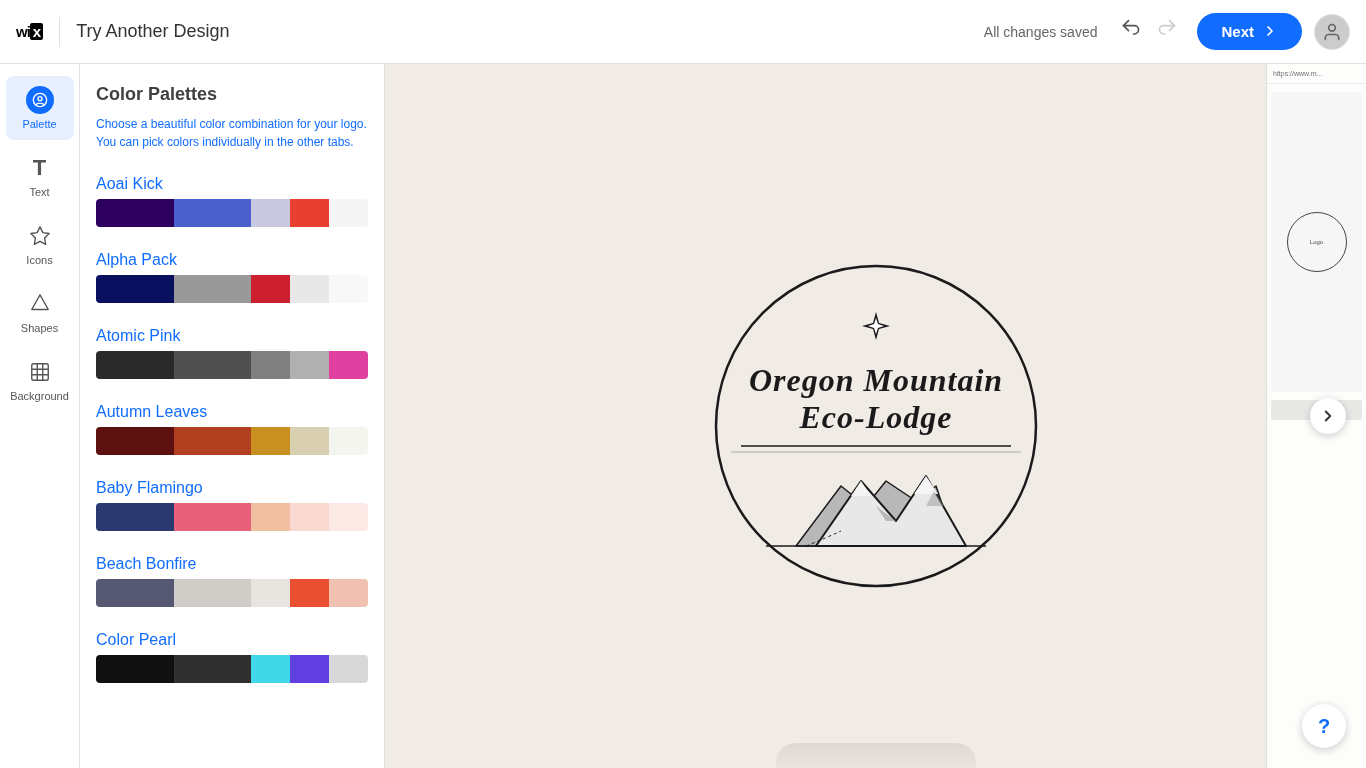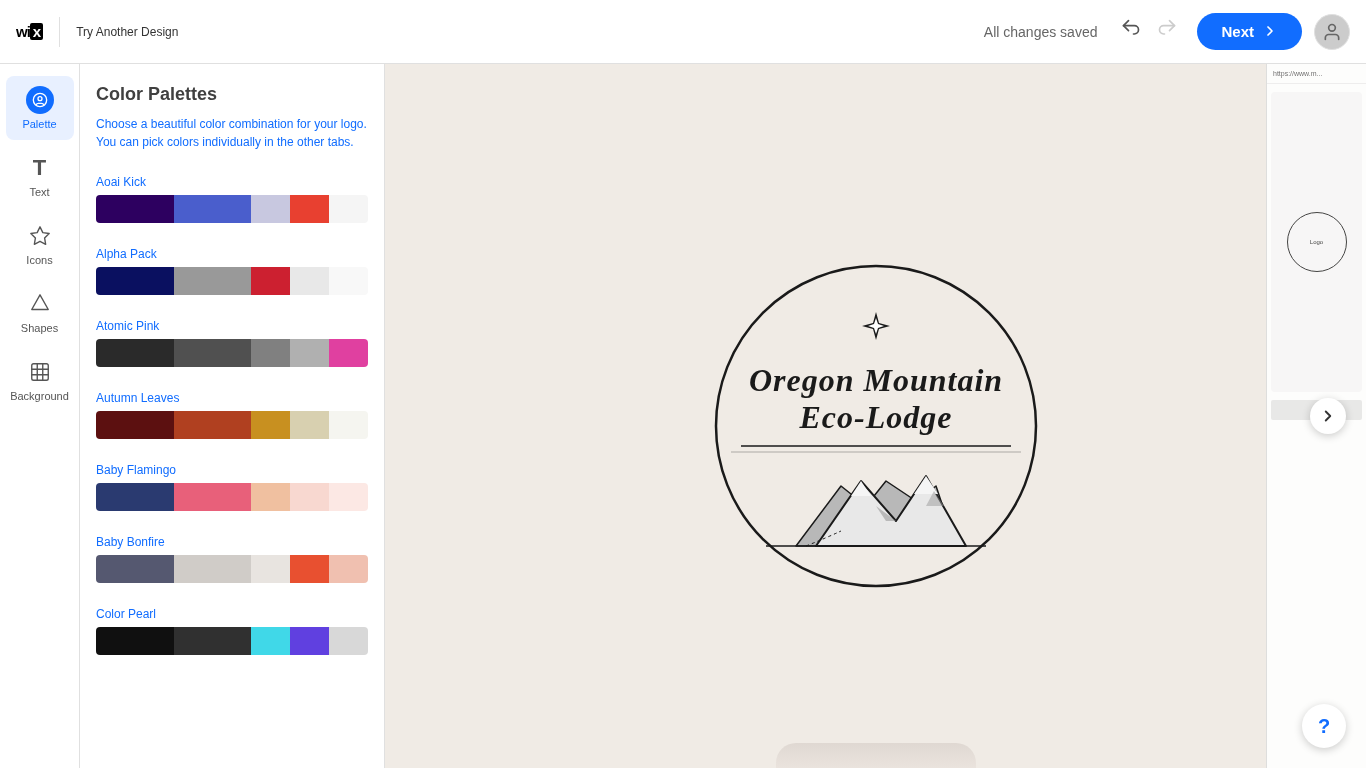--- a/index.html
+++ b/index.html
@@ -19,21 +19,21 @@
     .wix-logo {
       font-size: 15px;
       font-weight: 900;
       color: #000;
       letter-spacing: -1px;
       margin-right: 16px;
     }
     .wix-logo span { background: #000; color: #fff; padding: 0 3px; border-radius: 2px; }
     .header-divider { width: 1px; height: 30px; background: #e0e0e0; margin-right: 16px; }
     .header-title {
-      font-size: 12px;
+      font-size: 18px;
       color: #333;
       flex: 1;
     }
     .header-saved {
       font-size: 14px;
       color: #666;
       margin-right: 16px;
     }
     .header-undo, .header-redo {
       background: none;
@@ -147,21 +147,21 @@
       color: #116dff;
       line-height: 1.5;
       margin-bottom: 20px;
     }
 
     .palette-item {
       margin-bottom: 18px;
       cursor: pointer;
     }
     .palette-item-name {
-      font-size: 12px;
+      font-size: 16px;
       color: #116dff;
       margin-bottom: 6px;
       margin-top: 24px;
     }
     .palette-swatches {
       display: flex;
       border-radius: 4px;
       overflow: hidden;
       height: 28px;
     }
@@ -368,21 +368,21 @@
           <div class="palette-item-name">Baby Flamingo</div>
           <div class="palette-swatches">
             <div class="swatch wide" style="background: rgb(42, 58, 112);"></div>
             <div class="swatch wide" style="background: rgb(232, 96, 122);"></div>
             <div class="swatch" style="background: rgb(240, 192, 160);"></div>
             <div class="swatch" style="background: rgb(248, 216, 208);"></div>
             <div class="swatch" style="background: rgb(252, 232, 228);"></div>
           </div>
         </div>
         <div class="palette-item">
-          <div class="palette-item-name">Baby Bonfire</div>
+          <div class="palette-item-name">Beach Bonfire</div>
           <div class="palette-swatches">
             <div class="swatch wide" style="background: rgb(85, 88, 112);"></div>
             <div class="swatch wide" style="background: rgb(208, 204, 200);"></div>
             <div class="swatch" style="background: rgb(232, 228, 224);"></div>
             <div class="swatch" style="background: rgb(232, 80, 48);"></div>
             <div class="swatch" style="background: rgb(240, 192, 176);"></div>
           </div>
         </div>
         <div class="palette-item">
           <div class="palette-item-name">Color Pearl</div>

